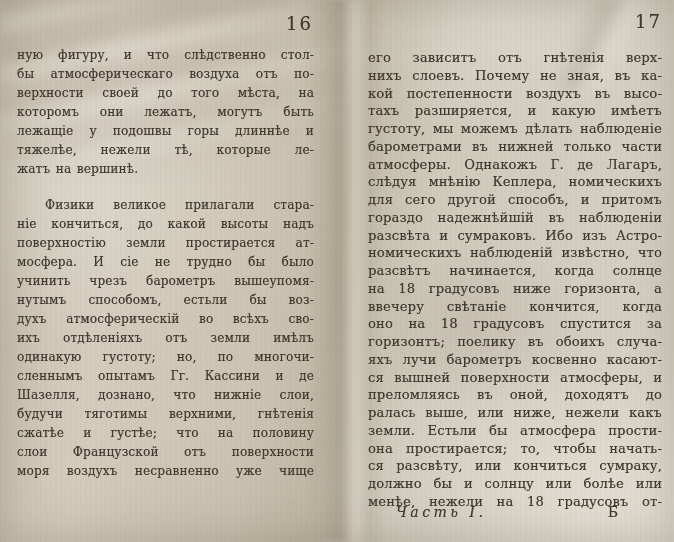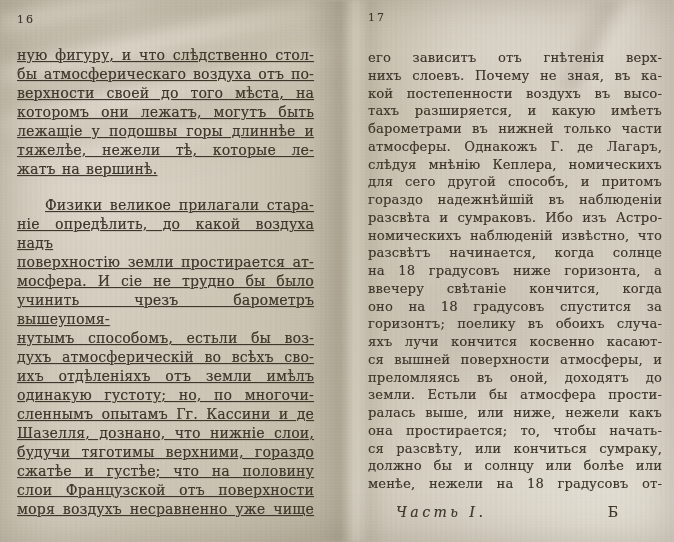--- a/index.html
+++ b/index.html
@@ -62,41 +62,41 @@
 
   
   .stain-right {
     position: absolute; left: 390px; top: 240px; width: 200px; height: 170px;
     background: radial-gradient(ellipse at 40% 50%, rgba(104,93,72,0.10), transparent 70%);
     filter: blur(6px);
   }
 
   .pagenum {
     position: absolute;
-    text-align: left;
-    font-size: 11px;
+    text-align: right;
+    font-size: 18px;
     letter-spacing: 2px;
     text-shadow: 0 0 0.6px rgba(62,55,43,0.55);
   }
   .pagenum-left  { left: 17px;  width: 296px; top: 13px; }
   .pagenum-right { left: 368px; width: 294px; top: 11px; }
 
   .textblock { position: absolute; }
   .tb-left  { left: 17px;  top: 46px; width: 297px; }
   .tb-right { left: 368px; top: 49px; width: 294px; }
 
   .line {
     text-align: justify;
     text-align-last: justify;
     letter-spacing: 0.2px;
     word-spacing: 1.5px;
     white-space: normal;
     text-shadow: 0.3px 0.3px 0.6px rgba(62,54,42,0.45);
   }
-  .tb-left  .line { font-size: 14px;   line-height: 19px; text-decoration: underline; }
+  .tb-left  .line { font-size: 12px;   line-height: 19px; }
   .tb-right .line { font-size: 13px; line-height: 17.75px; }
   .line.flush  { text-align-last: left; }
   .line.indent { text-indent: 28px; }
   .para-gap { margin-top: 17px; }
 
   .footer {
     position: absolute; left: 368px; top: 504px; width: 294px; height: 22px;
     font-size: 14px;
     text-align: right;
   }
@@ -130,60 +130,61 @@
         <div class="line">ную фигуру, и что слѣдственно стол-</div>
         <div class="line">бы атмосферическаго воздуха отъ по-</div>
         <div class="line">верхности своей до того мѣста, на</div>
         <div class="line">которомъ они лежатъ, могутъ быть</div>
         <div class="line">лежащіе у подошвы горы длиннѣе и</div>
         <div class="line">тяжелѣе, нежели тѣ, которые ле-</div>
         <div class="line flush">жатъ на вершинѣ.</div>
       </div>
     <div class="para para-gap">
         <div class="line indent">Физики великое прилагали стара-</div>
-        <div class="line">ніе опредѣлить, до какой воздуха надъ</div>
+        <div class="line">ніе кончиться, до какой высоты надъ</div>
         <div class="line">поверхностію земли простирается ат-</div>
         <div class="line">мосфера. И сіе не трудно бы было</div>
         <div class="line">учинить чрезъ барометръ вышеупомя-</div>
         <div class="line">нутымъ способомъ, естьли бы воз-</div>
         <div class="line">духъ атмосферическій во всѣхъ сво-</div>
         <div class="line">ихъ отдѣленіяхъ отъ земли имѣлъ</div>
         <div class="line">одинакую густоту; но, по многочи-</div>
         <div class="line">сленнымъ опытамъ Гг. Кассини и де</div>
         <div class="line">Шазелля, дознано, что нижніе слои,</div>
-        <div class="line">будучи тяготимы верхними, гораздо</div>
+        <div class="line">будучи тяготимы верхними, гнѣтенія</div>
         <div class="line">сжатѣе и густѣе; что на половину</div>
         <div class="line">слои Французской отъ поверхности</div>
         <div class="line">моря воздухъ несравненно уже чище</div>
       </div>
   </div>
 
   <div class="textblock tb-right">
     <div class="para">
         <div class="line">его зависитъ отъ гнѣтенія верх-</div>
         <div class="line">нихъ слоевъ. Почему не зная, въ ка-</div>
         <div class="line">кой постепенности воздухъ въ высо-</div>
         <div class="line">тахъ разширяется, и какую имѣетъ</div>
+        <div class="line">густоту, мы можемъ дѣлать наблюденіе</div>
         <div class="line">барометрами въ нижней только части</div>
         <div class="line">атмосферы. Однакожъ Г. де Лагаръ,</div>
         <div class="line">слѣдуя мнѣнію Кеплера, номическихъ</div>
         <div class="line">для сего другой способъ, и притомъ</div>
         <div class="line">гораздо надежнѣйшій въ наблюденіи</div>
         <div class="line">разсвѣта и сумраковъ. Ибо изъ Астро-</div>
         <div class="line">номическихъ наблюденій извѣстно, что</div>
         <div class="line">разсвѣтъ начинается, когда солнце</div>
         <div class="line">на 18 градусовъ ниже горизонта, а</div>
         <div class="line">ввечеру свѣтаніе кончится, когда</div>
         <div class="line">оно на 18 градусовъ спустится за</div>
         <div class="line">горизонтъ; поелику въ обоихъ случа-</div>
-        <div class="line">яхъ лучи кончится косвенно касают-</div>
+        <div class="line">яхъ лучи барометръ косвенно касают-</div>
         <div class="line">ся вышней поверхности атмосферы, и</div>
         <div class="line">преломляясь въ оной, доходятъ до</div>
+        <div class="line">ралась выше, или ниже, нежели какъ</div>
         <div class="line">земли. Естьли бы атмосфера прости-</div>
-        <div class="line">ралась выше, или ниже, нежели какъ</div>
         <div class="line">она простирается; то, чтобы начать-</div>
         <div class="line">ся разсвѣту, или кончиться сумраку,</div>
         <div class="line">должно бы и солнцу или болѣе или</div>
         <div class="line">менѣе, нежели на 18 градусовъ от-</div>
       </div>
   </div>
 
   <div class="footer">
     <span class="part">Часть I.</span>
     <span class="sig">Б</span>

